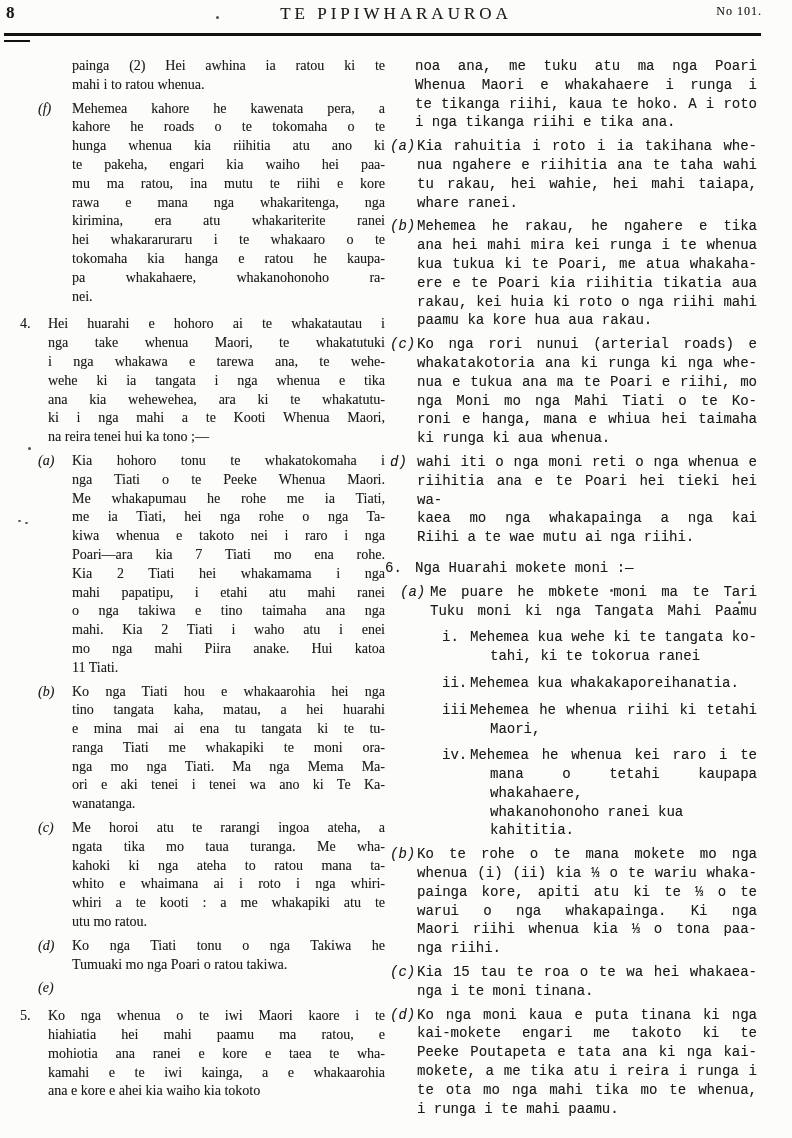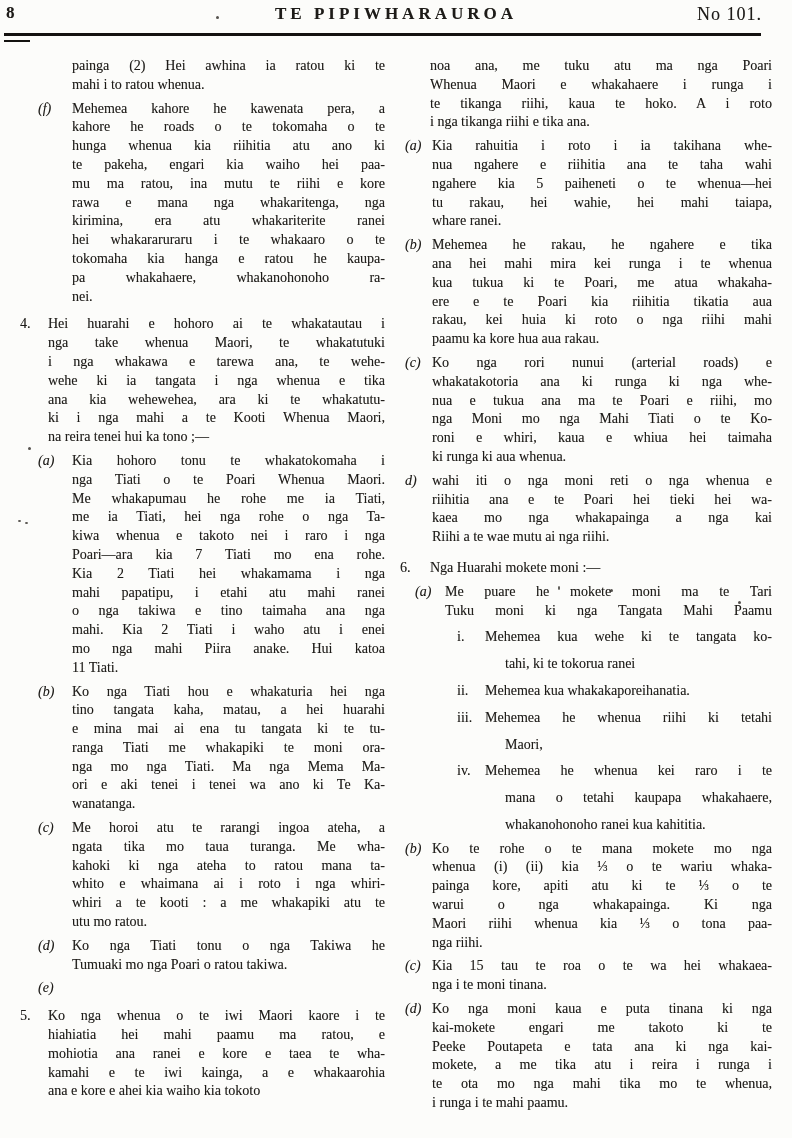--- a/index.html
+++ b/index.html
@@ -8,28 +8,28 @@
     width:792px;height:1138px;
     background:#fcfcfa;
     overflow:hidden;
     font-family:"Liberation Serif","DejaVu Serif",serif;
     color:#1d1b18;
     text-shadow:0.2px 0.2px 0 rgba(25,22,18,0.35);
   }
   
   .pagenum{position:absolute;left:6px;top:3px;font-size:17px;font-weight:bold;}
   .masthead{position:absolute;left:0;right:0;top:4px;text-align:center;
-    font-size:17px;letter-spacing:4px;font-weight:700;}
-  .issue{position:absolute;right:30px;top:4px;font-size:18px;letter-spacing:1px;}
+    font-size:17px;letter-spacing:4px;font-weight:400;}
+  .issue{position:absolute;right:30px;top:4px;font-size:12px;letter-spacing:1px;}
   .rule-main{position:absolute;top:33px;left:4px;width:757px;height:3px;background:#141210;}
   .rule-sub{position:absolute;top:40px;left:4px;width:26px;height:2px;background:#141210;}
   
-  .cols{position:absolute;top:57px;left:20px;display:flex;gap:15px;}
+  .cols{position:absolute;top:57px;left:20px;display:flex;}
   #col-left{width:365px;}
-  #col-right{width:372px;}
+  #col-right{width:372px;font-family:Liberation Mono, monospace;}
   .block{display:flex;margin-top:5px;font-size:14px;line-height:18.8px;}
   .block:first-child{margin-top:0;}
   .block .marker{flex:0 0 auto;}
   .block .lines{flex:1 1 auto;min-width:0;}
   .line{text-align:left;}
   .line.j{text-align:justify;text-align-last:justify;}
   
   .l2 .marker,.l2i .marker{font-style:italic;}
   
   #col-left .cont{padding-left:52px;}
@@ -40,21 +40,21 @@
   
   #col-right .cont{padding-left:30px;}
   #col-right .l1{margin-top:12px;}
   #col-right .l1 .marker{width:30px;}
   #col-right .l2{padding-left:5px;}
   #col-right .l2 .marker{width:27px;}
   #col-right .l2i{padding-left:15px;}
   #col-right .l2i .marker{width:30px;}
   #col-right .l3{padding-left:57px;margin-top:8px;}
   #col-right .l3 .marker{width:28px;}
-  #col-right .l3 .line:not(:first-child){margin-left:20px;margin-top:8px;}
+  #col-right .l3 .line:not(:first-child){margin-left:20px;}
   
   .speck{position:absolute;background:#2a2722;border-radius:50%;opacity:.8;}
 </style>
 </head>
 <body>
 
 <div class="page">
 
   <div class="pagenum">8</div>
   <div class="masthead">TE PIPIWHARAUROA</div>
@@ -97,37 +97,37 @@
             <div class="line j">wehe ki ia tangata i nga whenua e tika</div>
             <div class="line j">ana kia wehewehea, ara ki te whakatutu-</div>
             <div class="line j">ki i nga mahi a te Kooti Whenua Maori,</div>
             <div class="line">na reira tenei hui ka tono ;—</div>
           </div>
         </div>
         <div class="block l2">
           <span class="marker">(a)</span>
           <div class="lines">
             <div class="line j">Kia hohoro tonu te whakatokomaha i</div>
-            <div class="line j">nga Tiati o te Poari Whenua Maori.</div>
+            <div class="line j">nga Tiati o te Peeke Whenua Maori.</div>
             <div class="line j">Me whakapumau he rohe me ia Tiati,</div>
             <div class="line j">me ia Tiati, hei nga rohe o nga Ta-</div>
             <div class="line j">kiwa whenua e takoto nei i raro i nga</div>
             <div class="line j">Poari—ara kia 7 Tiati mo ena rohe.</div>
             <div class="line j">Kia 2 Tiati hei whakamama i nga</div>
             <div class="line j">mahi papatipu, i etahi atu mahi ranei</div>
             <div class="line j">o nga takiwa e tino taimaha ana nga</div>
             <div class="line j">mahi. Kia 2 Tiati i waho atu i enei</div>
             <div class="line j">mo nga mahi Piira anake. Hui katoa</div>
             <div class="line">11 Tiati.</div>
           </div>
         </div>
         <div class="block l2">
           <span class="marker">(b)</span>
           <div class="lines">
-            <div class="line j">Ko nga Tiati hou e whakaturia hei nga</div>
+            <div class="line j">Ko nga Tiati hou e whakaarohia hei nga</div>
             <div class="line j">tino tangata kaha, matau, a hei huarahi</div>
             <div class="line j">e mina mai ai ena tu tangata ki te tu-</div>
             <div class="line j">ranga Tiati me whakapiki te moni ora-</div>
             <div class="line j">nga mo nga Tiati. Ma nga Mema Ma-</div>
             <div class="line j">ori e aki tenei i tenei wa ano ki Te Ka-</div>
             <div class="line">wanatanga.</div>
           </div>
         </div>
         <div class="block l2">
           <span class="marker">(c)</span>
@@ -169,21 +169,20 @@
             <div class="line j">Whenua Maori e whakahaere i runga i</div>
             <div class="line j">te tikanga riihi, kaua te hoko. A i roto</div>
             <div class="line">i nga tikanga riihi e tika ana.</div>
           </div>
         </div>
         <div class="block l2">
           <span class="marker">(a)</span>
           <div class="lines">
             <div class="line j">Kia rahuitia i roto i ia takihana whe-</div>
             <div class="line j">nua ngahere e riihitia ana te taha wahi</div>
-            <div class="line j">ngahere kia 5 paiheneti o te whenua—hei</div>
             <div class="line j">tu rakau, hei wahie, hei mahi taiapa,</div>
             <div class="line">whare ranei.</div>
           </div>
         </div>
         <div class="block l2">
           <span class="marker">(b)</span>
           <div class="lines">
             <div class="line j">Mehemea he rakau, he ngahere e tika</div>
             <div class="line j">ana hei mahi mira kei runga i te whenua</div>
             <div class="line j">kua tukua ki te Poari, me atua whakaha-</div>
@@ -192,21 +191,21 @@
             <div class="line">paamu ka kore hua aua rakau.</div>
           </div>
         </div>
         <div class="block l2">
           <span class="marker">(c)</span>
           <div class="lines">
             <div class="line j">Ko nga rori nunui (arterial roads) e</div>
             <div class="line j">whakatakotoria ana ki runga ki nga whe-</div>
             <div class="line j">nua e tukua ana ma te Poari e riihi, mo</div>
             <div class="line j">nga Moni mo nga Mahi Tiati o te Ko-</div>
-            <div class="line j">roni e whiri, kaua e whiua hei taimaha</div>
+            <div class="line j">roni e hanga, mana e whiua hei taimaha</div>
             <div class="line">ki runga ki aua whenua.</div>
           </div>
         </div>
         <div class="block l2">
           <span class="marker">d)</span>
           <div class="lines">
             <div class="line j">wahi iti o nga moni reti o nga whenua e</div>
             <div class="line j">riihitia ana e te Poari hei tieki hei wa-</div>
             <div class="line j">kaea mo nga whakapainga a nga kai</div>
             <div class="line">Riihi a te wae mutu ai nga riihi.</div>

